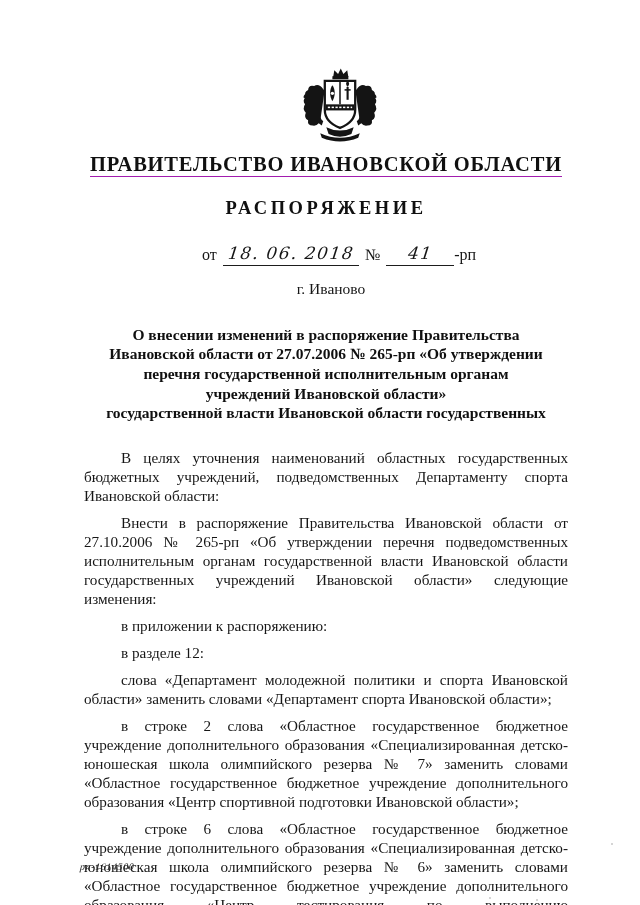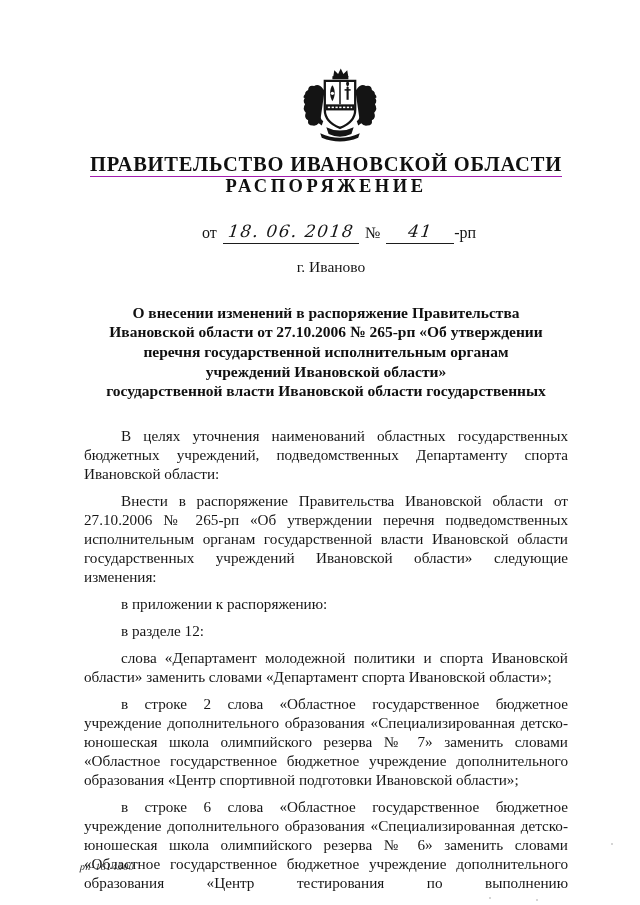--- a/index.html
+++ b/index.html
@@ -14,21 +14,21 @@
   .emblem{width:76px;height:82px;margin:66px auto 0;transform:translateX(14px);}
   .emblem svg{display:block;}
 
   .org-title{
     margin-top:5px;text-align:center;font-weight:bold;
     font-size:20.5px;letter-spacing:0.8px;color:#101010;white-space:nowrap;
   }
   .org-title .u{border-bottom:1px solid #a21caf;padding-bottom:1px;}
 
   .doc-type{
-    margin-top:0;text-align:center;font-weight:bold;
+    margin-top:22px;text-align:center;font-weight:bold;
     font-size:18.5px;letter-spacing:3.5px;color:#101010;
   }
 
   .date-line{
     margin-top:27px;text-align:center;font-size:16px;
     padding-left:26px;white-space:nowrap;color:#161616;
   }
   .date-line .gap{display:inline-block;width:6px;}
   .blank{
     display:inline-block;border-bottom:1.4px solid #1d1d1d;
@@ -112,21 +112,21 @@
     <div class="doc-type">РАСПОРЯЖЕНИЕ</div>
 
     <div class="date-line">
       <span>от</span><span class="gap"></span><span class="blank blank-date"><span class="hand">18. 06. 2018</span></span><span class="gap"></span><span>№</span><span class="gap"></span><span class="blank blank-num"><span class="hand">41</span></span><span>-рп</span>
     </div>
 
     <div class="city">г. Иваново</div>
 
     <div class="doc-title">
         <div class="title-line">О внесении изменений в распоряжение Правительства</div>
-        <div class="title-line">Ивановской области от 27.10.2006 № 265-рп «Об утверждении</div>
+        <div class="title-line">Ивановской области от 27.07.2006 № 265-рп «Об утверждении</div>
         <div class="title-line">перечня государственной исполнительным органам</div>
         <div class="title-line">учреждений Ивановской области»</div>
         <div class="title-line">государственной власти Ивановской области государственных</div>
       </div>
 
     <div class="body">
         <p class="para">В целях уточнения наименований областных государственных бюджетных учреждений, подведомственных Департаменту спорта Ивановской области:</p>
         <p class="para">Внести в распоряжение Правительства Ивановской области от 27.10.2006 № 265-рп «Об утверждении перечня подведомственных исполнительным органам государственной власти Ивановской области государственных учреждений Ивановской области» следующие изменения:</p>
         <p class="para">в приложении к распоряжению:</p>
         <p class="para">в разделе 12:</p>

